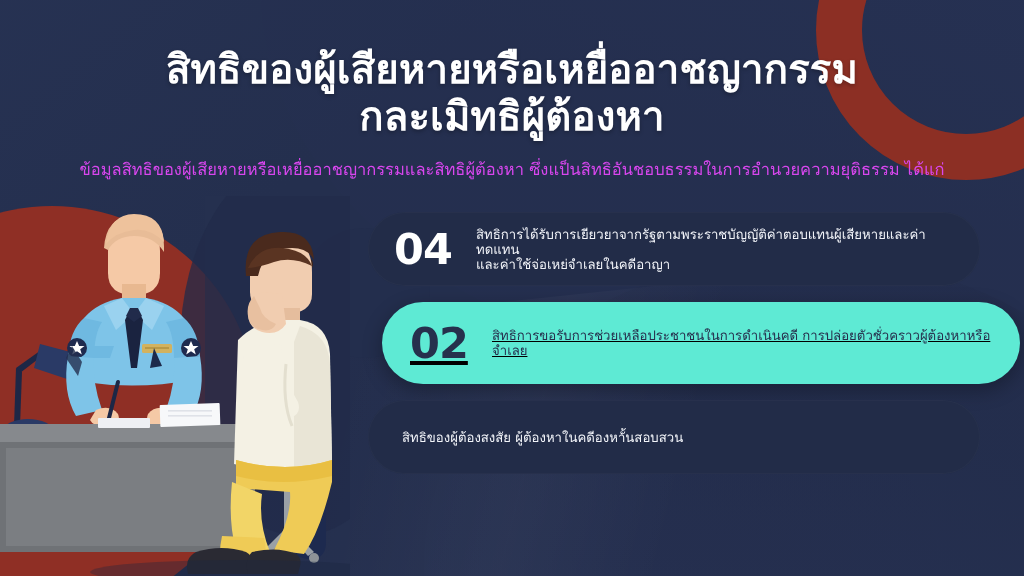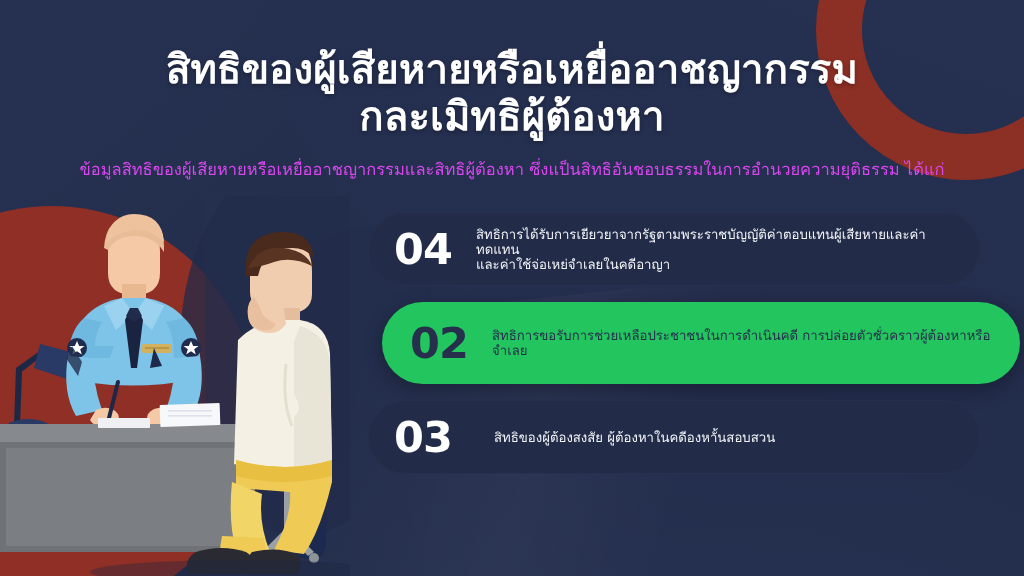--- a/index.html
+++ b/index.html
@@ -78,24 +78,25 @@
 
   .card-dark {
     margin-left:368px; width:612px; min-height:74px;
     background:#222c48;
     border-radius:38px;
     padding:9px 18px 9px 26px;
     box-shadow:inset 0 0 0 1px rgba(255,255,255,.025);
   }
   .card-light {
     margin-left:382px; width:638px; min-height:82px;
-    background:#22c55e;
+    background:#5eead4;
     border-radius:42px;
     padding:10px 20px 10px 28px;
     box-shadow:0 6px 20px rgba(0,0,0,.30);
+    text-decoration:underline;
   }
   .card-gap-a { height:16px; }
   .card-gap-b { height:16px; }
 
   .num {
     font-weight:700; font-size:43px; line-height:44px;
     letter-spacing:-1px; flex:0 0 auto; min-width:74px;
   }
   .num-light { color:#ffffff; }
   .num-dark  { color:#26304d; }
@@ -269,20 +270,19 @@
     <div class="card card-light card-2">
       <div class="num num-dark">02</div>
       <div class="card-text txt-dark">
         <span class="ln">สิทธิการขอรับการช่วยเหลือประชาชนในการดำเนินคดี การปล่อยตัวชั่วคราวผู้ต้องหาหรือจำเลย</span>
       </div>
     </div>
 
     <div class="card-gap-b"></div>
 
     <div class="card card-dark card-3">
-      <div class="num num-light">03</div>
       <div class="card-text txt-light">
         <span class="ln">สิทธิของผู้ต้องสงสัย ผู้ต้องหาในคดีองหาั้นสอบสวน</span>
       </div>
     </div>
 
   </div>
 </div>
 
 </body></html>

